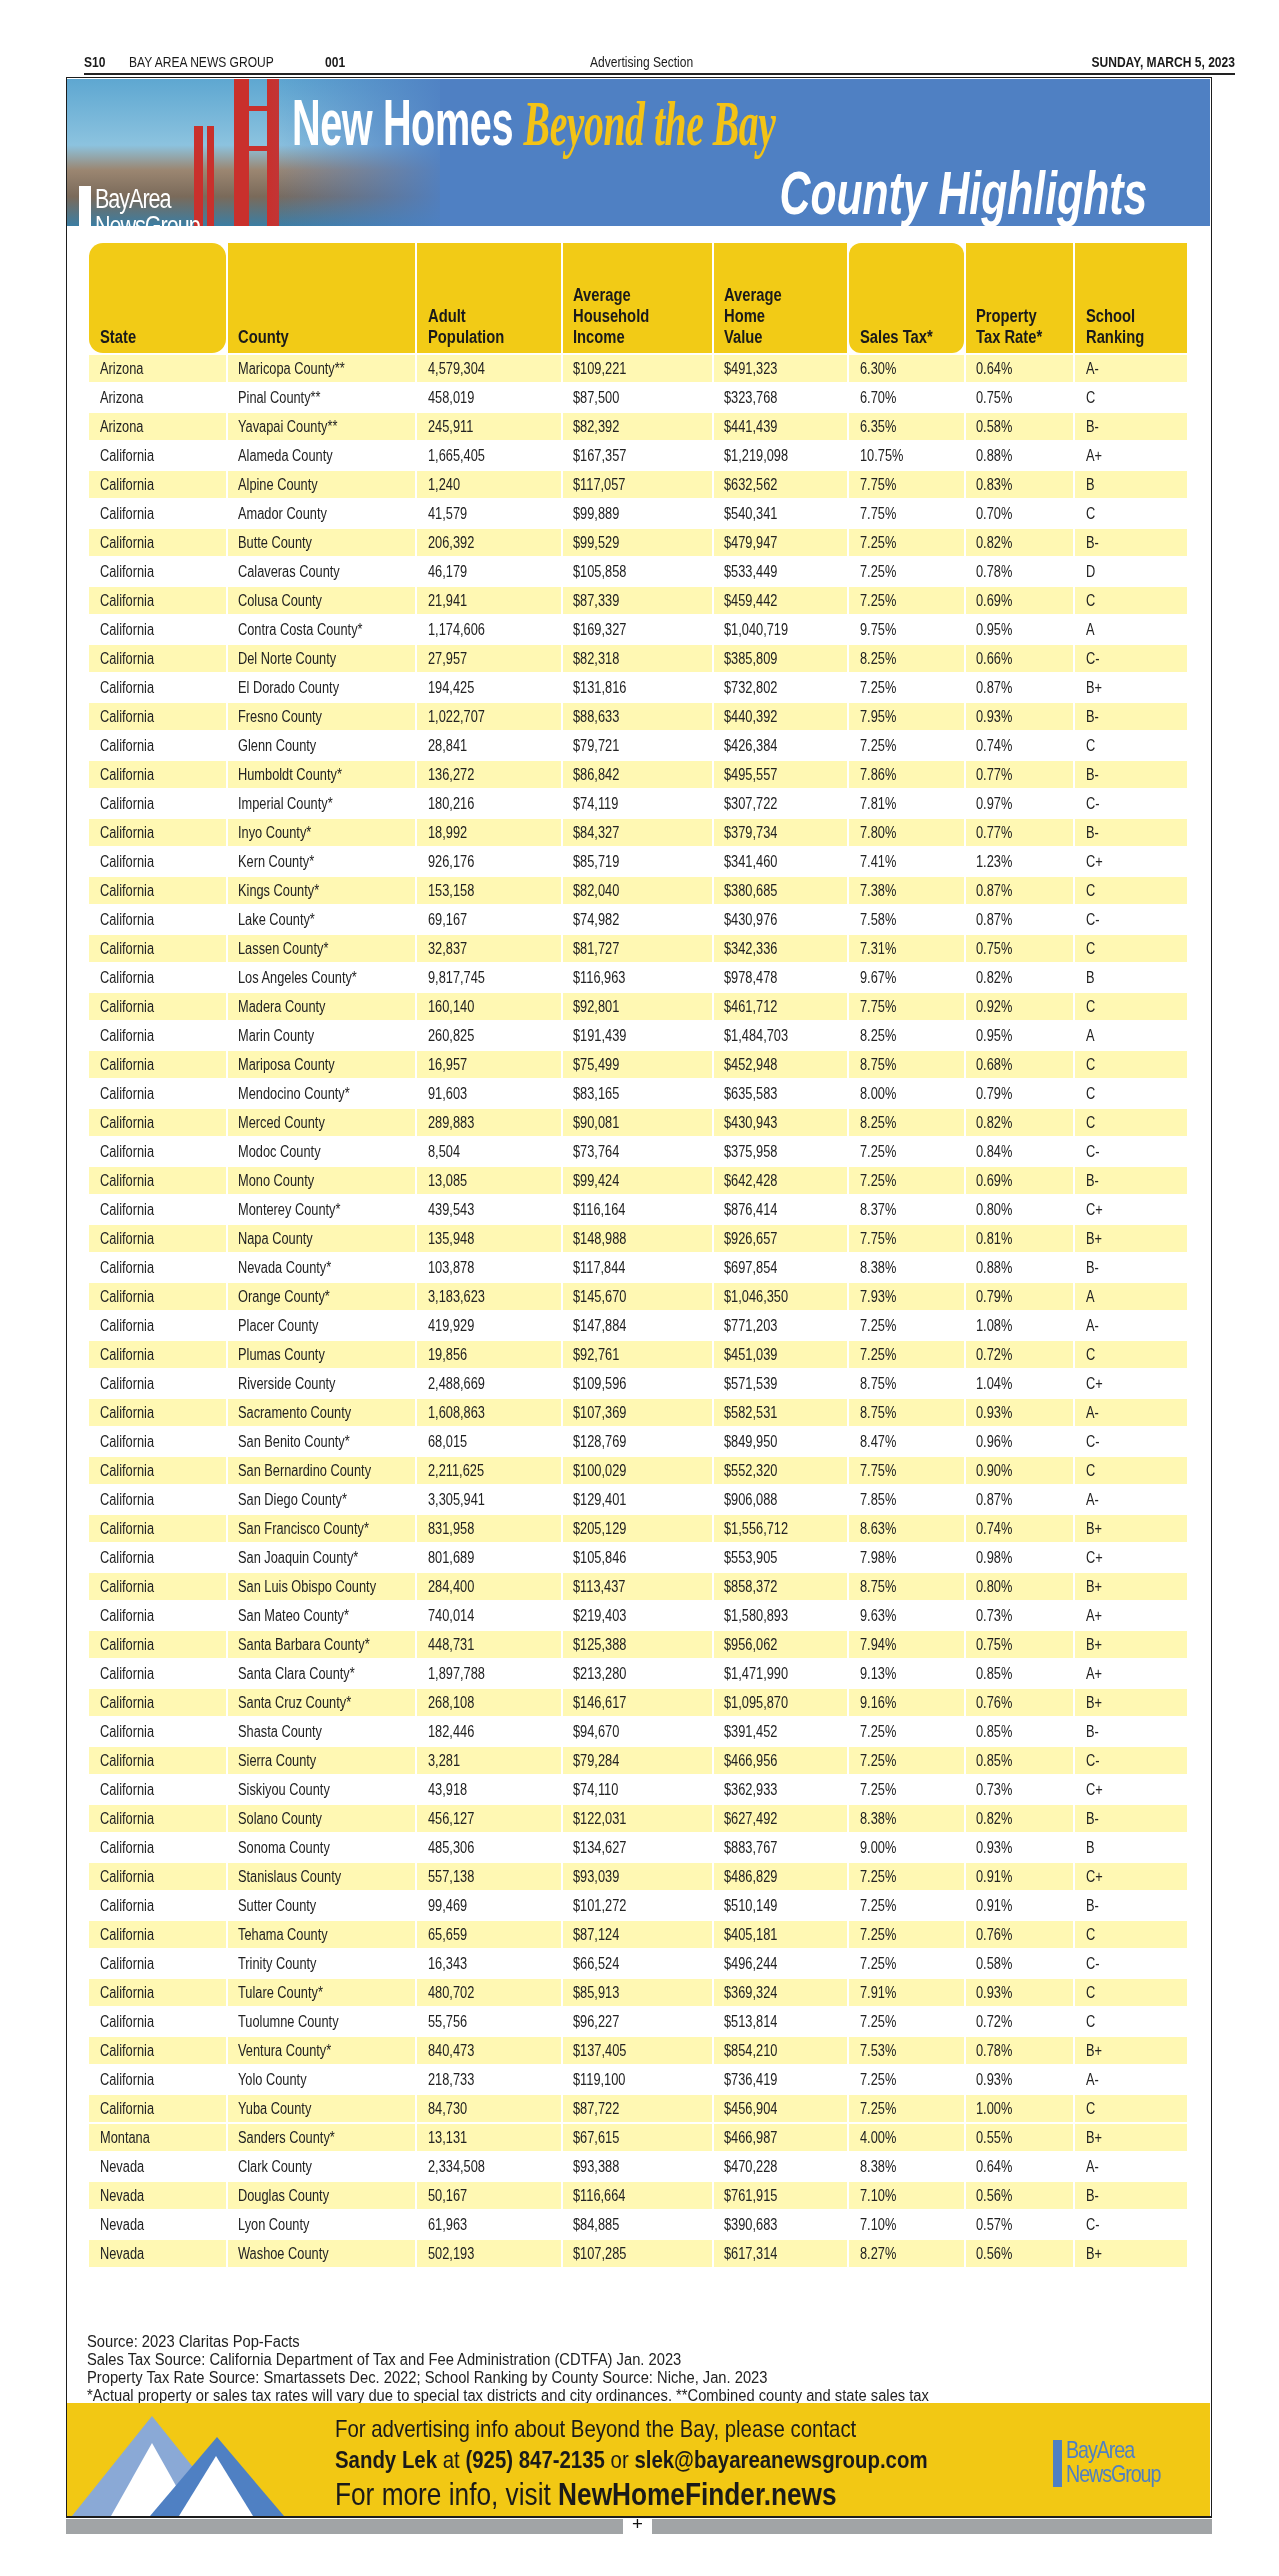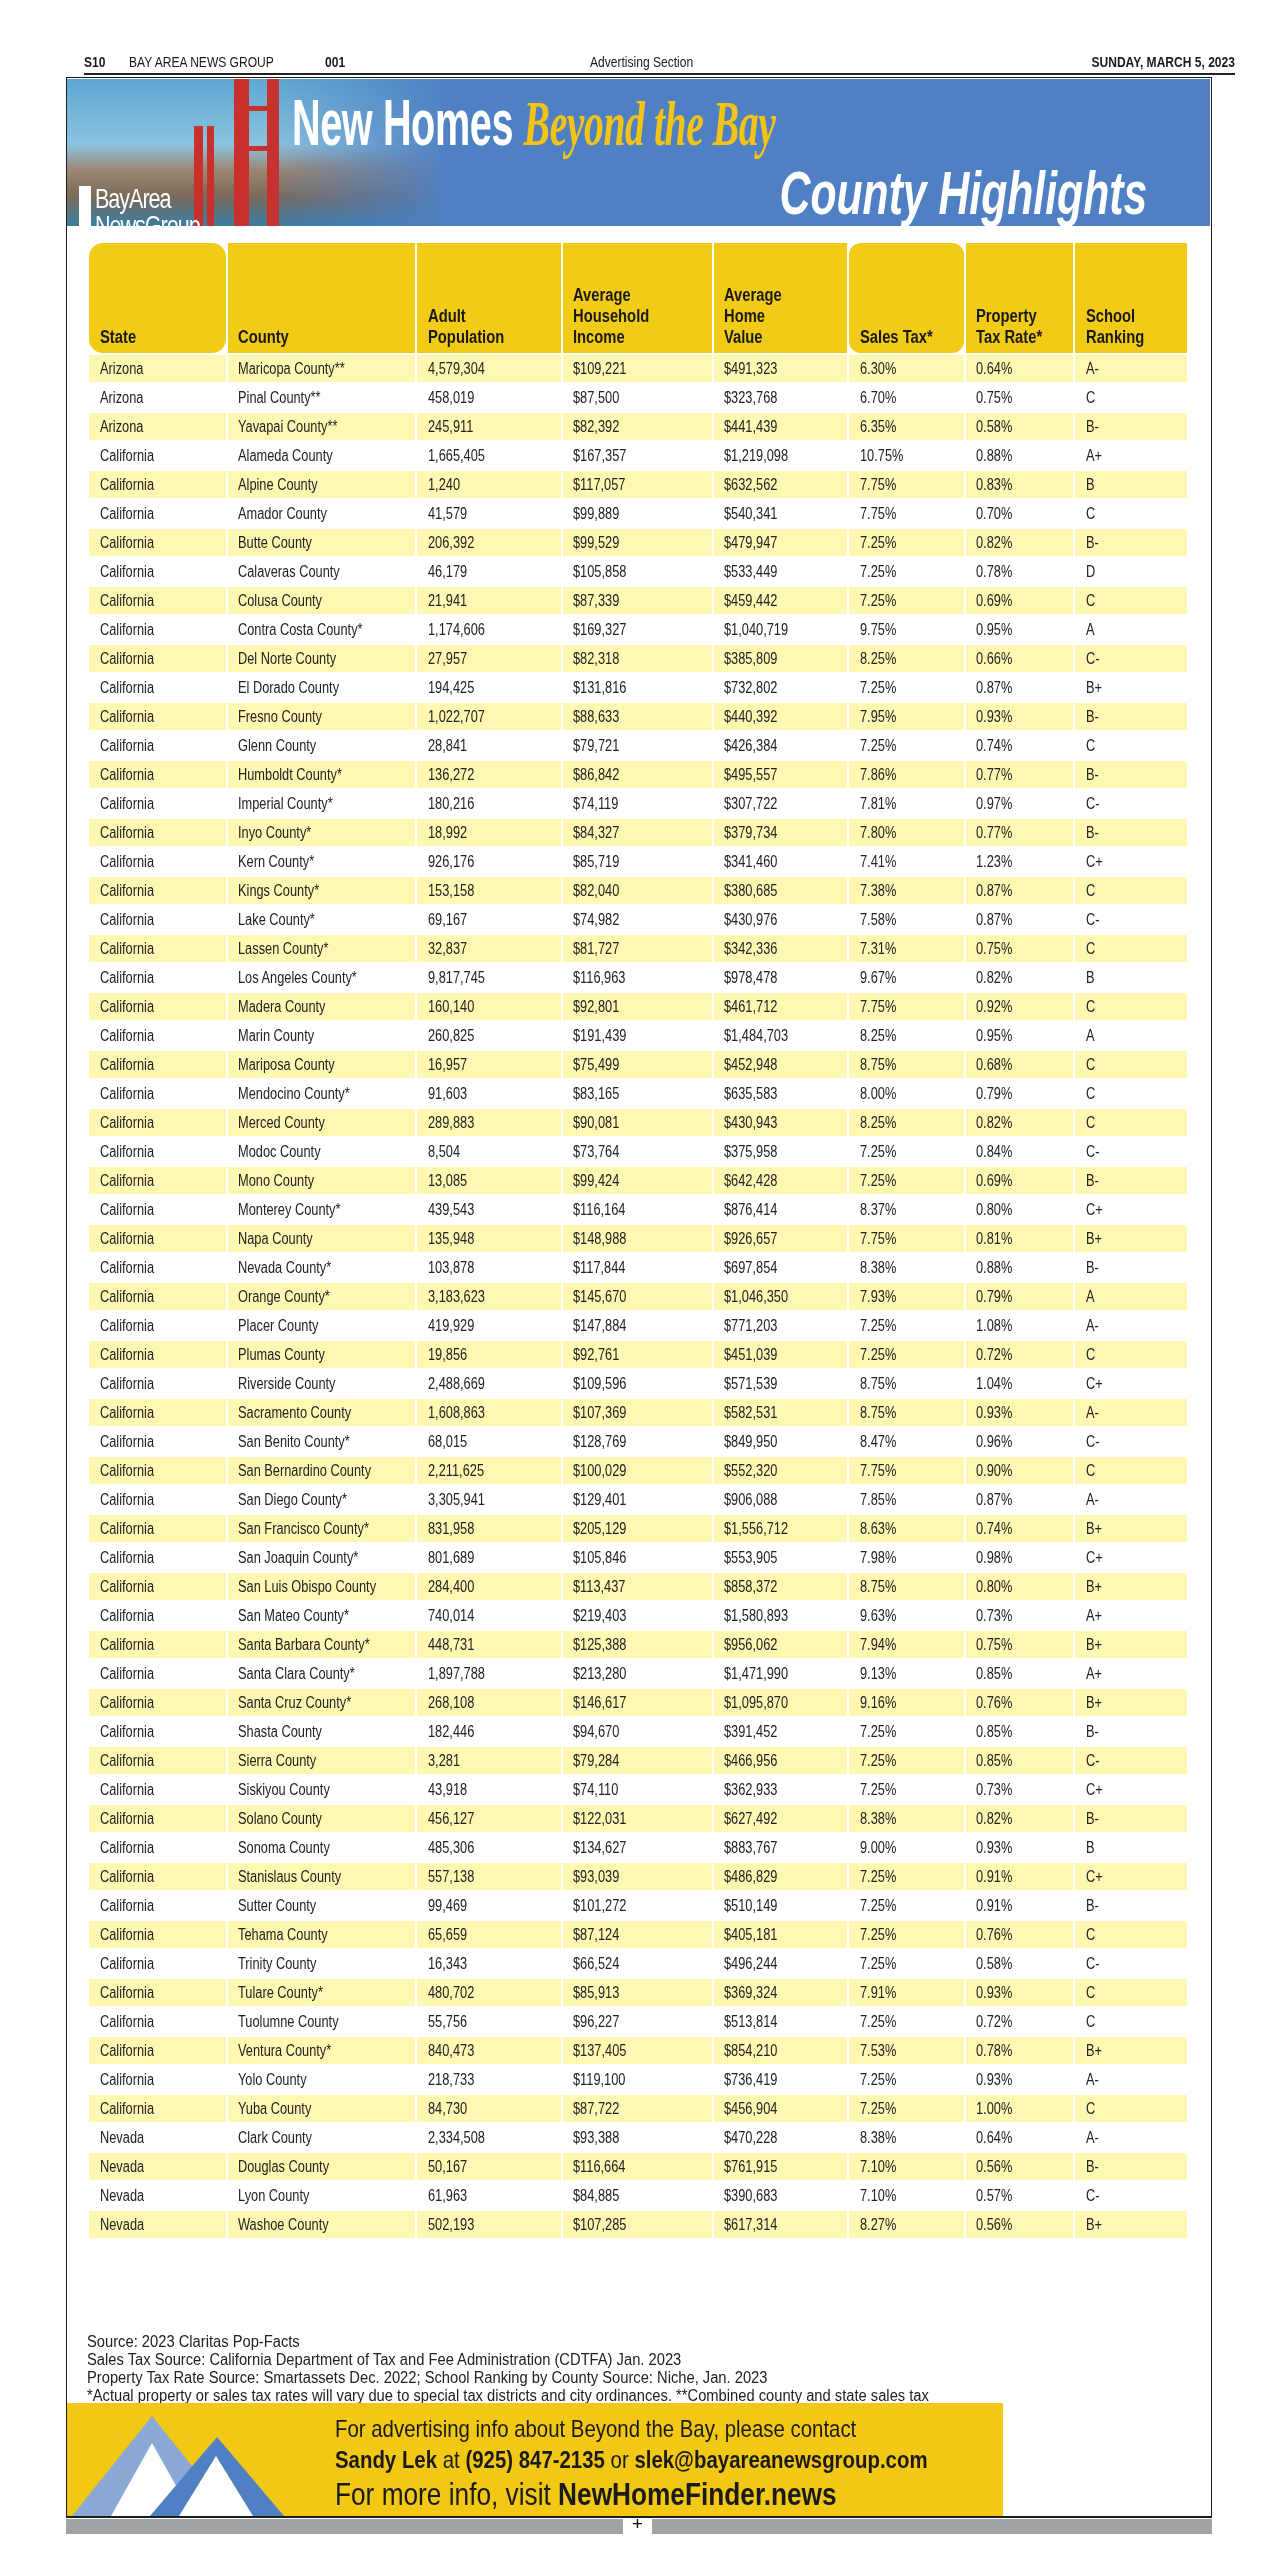--- a/index.html
+++ b/index.html
@@ -24,21 +24,21 @@
   .title2{position:absolute;right:63px;top:79px;font-size:61px;font-weight:bold;font-style:italic;color:#fff;white-space:nowrap;transform:scaleX(0.7);transform-origin:right top;}
   table{position:absolute;left:89px;top:241px;width:1102px;border-collapse:separate;border-spacing:2px 2px;margin-left:-2px;}
   th{background:#f2cb16;text-align:left;vertical-align:bottom;font-size:18px;line-height:21px;font-weight:bold;padding:0 0 5.3px 10.7px;height:105px;color:#1a1a1a;}
   th span{display:inline-block;transform:scaleX(0.82);transform-origin:left bottom;}
   td{font-size:16px;height:27px;padding:0 0 0 10.7px;white-space:nowrap;color:#222;}
   td span{display:inline-block;transform:scaleX(0.8);transform-origin:left center;}
   tr.odd td{background:#fff8b3;}
   tr.even td{background:#fff;}
   .notes{position:absolute;left:87px;top:2333px;font-size:16px;line-height:18px;color:#222;}
   .notes div{transform:scaleX(0.92);transform-origin:left top;white-space:nowrap;}
-  .ad{position:absolute;left:67px;top:2403px;width:936px;height:113px;background:#f2c814;overflow:hidden;}
+  .ad{position:absolute;left:67px;top:2403px;width:1143px;height:113px;background:#f2c814;overflow:hidden;}
   .ad .l1{position:absolute;left:268px;top:12px;font-size:24px;white-space:nowrap;transform:scaleX(0.85);transform-origin:left top;}
   .ad .l2{position:absolute;left:268px;top:43px;font-size:24px;white-space:nowrap;transform:scaleX(0.85);transform-origin:left top;}
   .ad .l3{position:absolute;left:268px;top:73px;font-size:32px;white-space:nowrap;transform:scaleX(0.82);transform-origin:left top;}
   .ad b{font-weight:bold;}
   .mtn{position:absolute;bottom:0;width:0;height:0;border-style:solid;}
   .ad-logo-bar{position:absolute;left:986px;top:37px;width:9.3px;height:47px;background:#4f80c3;}
   .ad-logo{position:absolute;left:999px;top:35px;color:#4f80c3;font-size:24px;line-height:24px;letter-spacing:-1.3px;transform:scaleX(0.82);transform-origin:left top;}
   .graybar{position:absolute;left:66px;top:2519px;width:1146px;height:14.7px;background:#a1a4a6;}
   .graybar .gap{position:absolute;left:557px;top:0;width:29px;height:14.7px;background:#fff;}
   .cross{position:absolute;left:632px;top:2515px;font-size:18.7px;line-height:18.7px;color:#111;}
@@ -692,20 +692,30 @@
       <tr class="odd">
         <td><span>California</span></td>
         <td><span>Yuba County</span></td>
         <td><span>84,730</span></td>
         <td><span>$87,722</span></td>
         <td><span>$456,904</span></td>
         <td><span>7.25%</span></td>
         <td><span>1.00%</span></td>
         <td><span>C</span></td>
       </tr>
+      <tr class="odd">
+        <td><span>Montana</span></td>
+        <td><span>Sanders County*</span></td>
+        <td><span>13,131</span></td>
+        <td><span>$67,615</span></td>
+        <td><span>$466,987</span></td>
+        <td><span>4.00%</span></td>
+        <td><span>0.55%</span></td>
+        <td><span>B+</span></td>
+      </tr>
       <tr class="even">
         <td><span>Nevada</span></td>
         <td><span>Clark County</span></td>
         <td><span>2,334,508</span></td>
         <td><span>$93,388</span></td>
         <td><span>$470,228</span></td>
         <td><span>8.38%</span></td>
         <td><span>0.64%</span></td>
         <td><span>A-</span></td>
       </tr>

